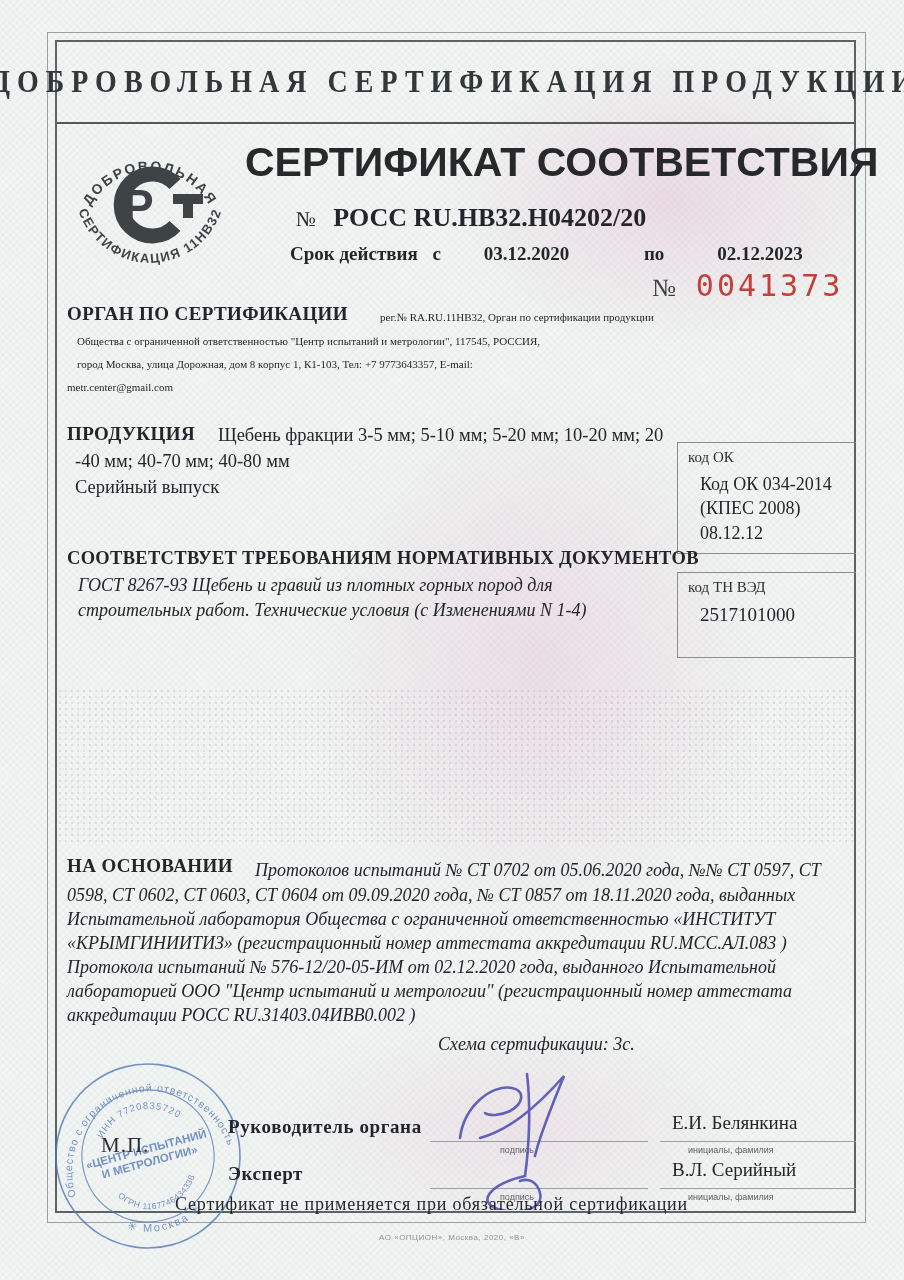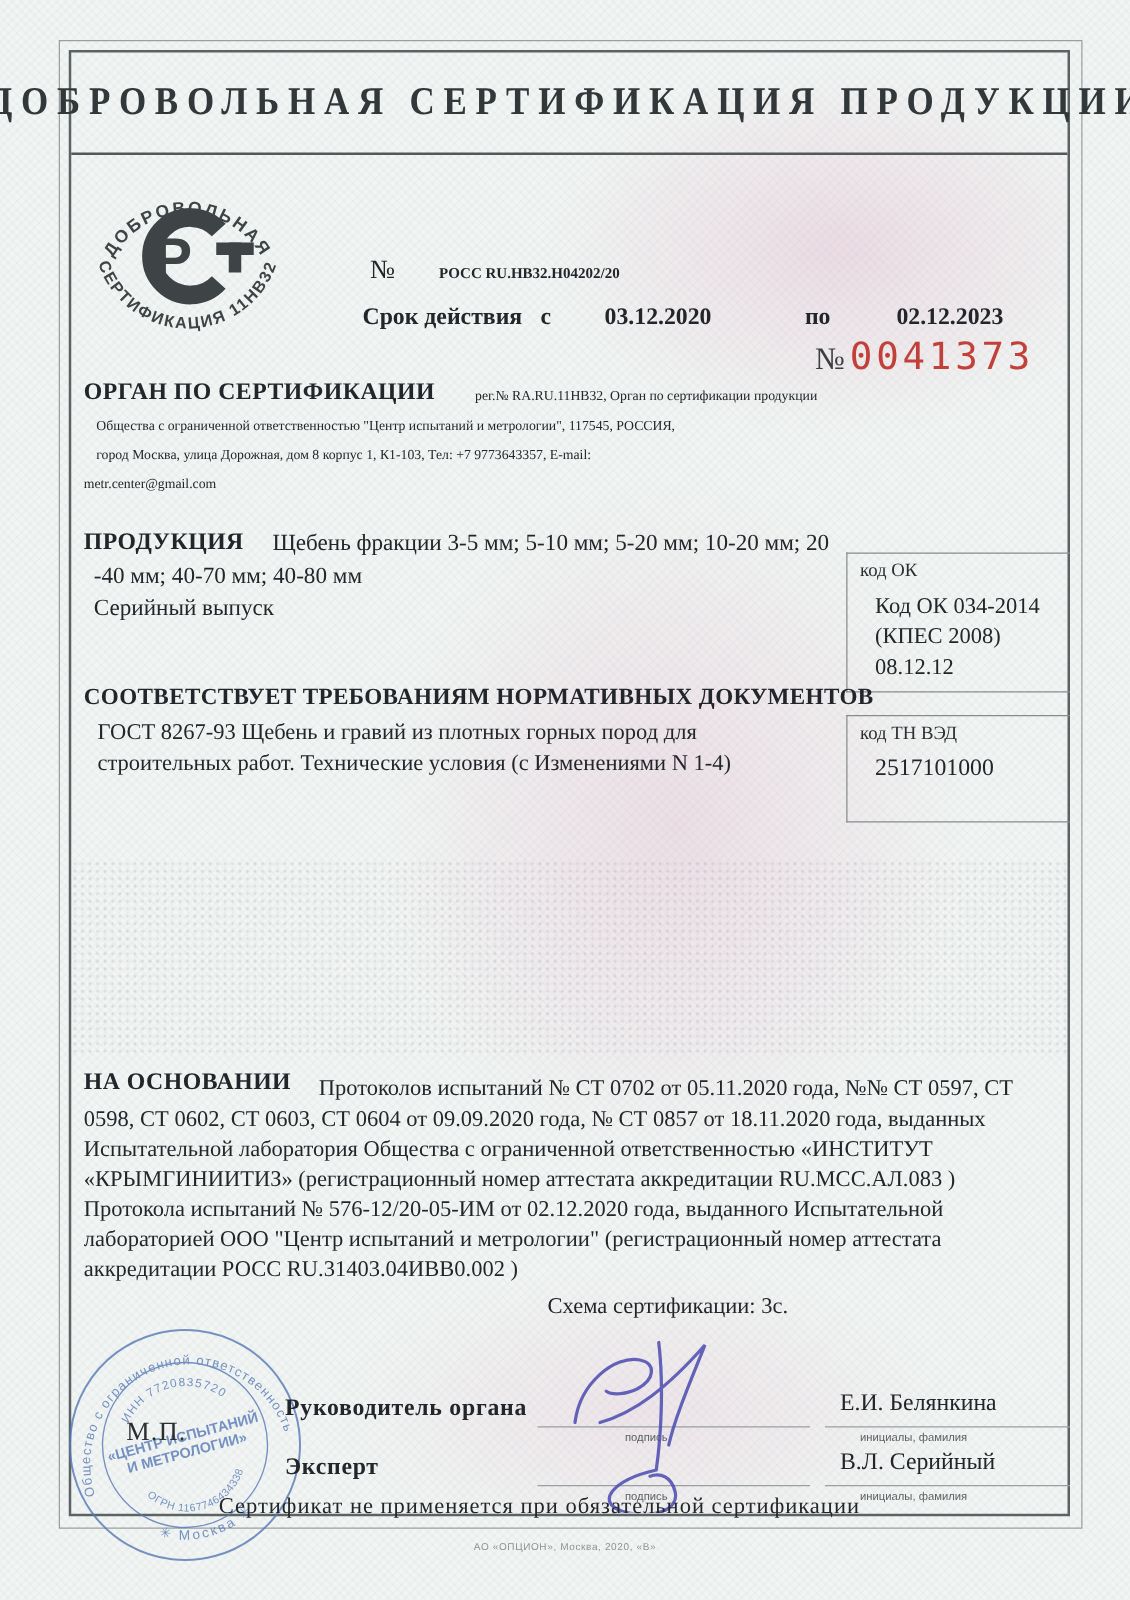--- a/index.html
+++ b/index.html
@@ -18,24 +18,24 @@
       border:2px solid #5d6365;box-sizing:border-box;pointer-events:none;}
   .band{position:absolute;left:57px;top:42px;width:797px;height:80px;
       border-bottom:2px solid #53585a;display:flex;align-items:center;justify-content:center;}
   .band-title{font-family:"Liberation Serif",serif;font-weight:bold;font-size:28px;
       letter-spacing:7px;color:#32373a;transform:scaleY(1.12);white-space:nowrap;}
   .doc-title{font-family:"Liberation Sans",sans-serif;font-weight:bold;font-size:41px;
       color:#26282a;letter-spacing:0;white-space:nowrap;transform:scaleY(1.04);}
   .serif{font-family:"Liberation Serif",serif;}
   .b{font-weight:bold;}
   .t17{font-size:11px;line-height:1.3;}
-  .t18{font-size:18px;line-height:1.3;}
+  .t18{font-size:18px;line-height:1.3;font-style:italic;}
   .heading{font-size:19px;font-weight:bold;letter-spacing:.4px;white-space:nowrap;}
   .red-num{font-family:"DejaVu Sans Mono","Liberation Mono",monospace;
-      font-size:30px;color:#c2403a;letter-spacing:3px;}
+      font-size:30px;color:#c2403a;letter-spacing:3px;margin-left:16px;}
   .code-box{position:absolute;left:677px;border:1px solid #878c8d;border-right:none;
       width:179px;box-sizing:border-box;}
   .code-label{font-size:15px;padding:6px 0 0 10px;color:#2b2f32;}
   .code-line{font-size:18px;padding-left:22px;color:#22262a;line-height:1.35;}
   .sig-line{position:absolute;border-bottom:1px solid #9aa0a2;height:1px;}
   .cap{position:absolute;font-family:"Liberation Sans",sans-serif;font-size:9px;color:#5c6164;}
   .name{position:absolute;font-size:19px;white-space:nowrap;}
   .role{position:absolute;font-size:19px;font-weight:bold;letter-spacing:.6px;white-space:nowrap;}
   .dots{position:absolute;left:57px;top:688px;width:797px;height:158px;
       background-image:radial-gradient(rgba(152,122,148,.20) 1px, transparent 1.4px);
@@ -81,24 +81,27 @@
         </text>
 
         <path d="M 112,62 A 31,31 0 1 0 112,104" fill="none" stroke="#3e4345" stroke-width="15"></path>
         <text x="60" y="100" font-size="46" font-weight="bold" font-family="Liberation Serif,serif">Р</text>
         <rect x="110" y="72" width="30" height="10"></rect>
         <rect x="120" y="72" width="10" height="24"></rect>
       </g>
     </svg>
   </div>
 
+  <div class="abs" style="left:245px;top:139px;width:615px;text-align:center;">
+    <span class="doc-title">СЕРТИФИКАТ СООТВЕТСТВИЯ</span>
+  </div>
 
   <div class="abs serif" style="left:296px;top:203px;font-size:21px;">
     <span>№</span>
-    <span class="b" style="margin-left:30px;font-size:12px;">РОСС RU.НВ32.Н04202/20</span>
+    <span class="b" style="margin-left:12px;font-size:26px;">РОСС RU.НВ32.Н04202/20</span>
   </div>
 
   <div class="abs serif b" style="left:290px;top:243px;font-size:19px;white-space:nowrap;">
     <span>Срок действия</span>
     <span style="margin-left:10px;">с</span>
     <span style="margin-left:38px;">03.12.2020</span>
     <span style="margin-left:70px;">по</span>
     <span style="margin-left:48px;">02.12.2023</span>
   </div>
 
@@ -128,21 +131,21 @@
   <div class="abs serif" style="left:67px;top:548px;font-size:18.5px;font-weight:bold;letter-spacing:.3px;white-space:nowrap;">СООТВЕТСТВУЕТ ТРЕБОВАНИЯМ НОРМАТИВНЫХ ДОКУМЕНТОВ</div>
   <div class="abs serif t18" style="left:78px;top:574px;white-space:nowrap;">ГОСТ 8267-93 Щебень и гравий из плотных горных пород для</div>
   <div class="abs serif t18" style="left:78px;top:599px;white-space:nowrap;">строительных работ. Технические условия (с Изменениями N 1-4)</div>
 
   <div class="code-box" style="top:572px;height:86px;">
     <div class="code-label serif">код ТН ВЭД</div>
     <div class="code-line serif" style="margin-top:6px;font-size:19px;">2517101000</div>
   </div>
 
   <div class="abs serif heading" style="left:67px;top:855px;">НА ОСНОВАНИИ</div>
-  <div class="abs serif t18" style="left:255px;top:859px;white-space:nowrap;">Протоколов испытаний № СТ 0702 от 05.11.2020 года, №№ СТ 0597, СТ</div>
+  <div class="abs serif t18" style="left:255px;top:859px;white-space:nowrap;">Протоколов испытаний № СТ 0702 от 05.06.2020 года, №№ СТ 0597, СТ</div>
   <div class="abs serif t18" style="left:67px;top:884px;white-space:nowrap;">0598, СТ 0602, СТ 0603, СТ 0604 от 09.09.2020 года, № СТ 0857 от 18.11.2020 года, выданных</div>
   <div class="abs serif t18" style="left:67px;top:908px;white-space:nowrap;">Испытательной лаборатория Общества с ограниченной ответственностью «ИНСТИТУТ</div>
   <div class="abs serif t18" style="left:67px;top:932px;white-space:nowrap;">«КРЫМГИНИИТИЗ» (регистрационный номер аттестата аккредитации RU.МСС.АЛ.083 )</div>
   <div class="abs serif t18" style="left:67px;top:956px;white-space:nowrap;">Протокола испытаний № 576-12/20-05-ИМ от 02.12.2020 года, выданного Испытательной</div>
   <div class="abs serif t18" style="left:67px;top:980px;white-space:nowrap;">лабораторией ООО "Центр испытаний и метрологии" (регистрационный номер аттестата</div>
   <div class="abs serif t18" style="left:67px;top:1004px;white-space:nowrap;">аккредитации РОСС RU.31403.04ИВВ0.002 )</div>
 
   <div class="abs serif t18" style="left:438px;top:1033px;">Схема сертификации: 3с.</div>
 
   <div class="abs" style="left:46px;top:1056px;width:204px;height:204px;opacity:.8;">

